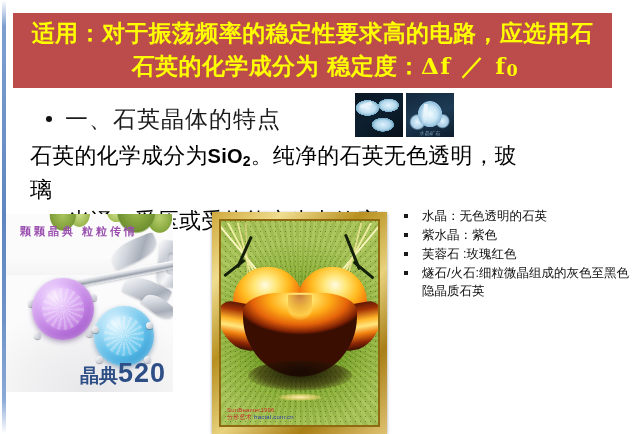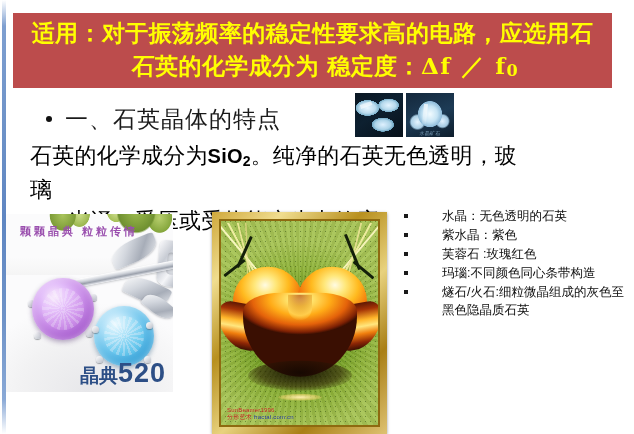--- a/index.html
+++ b/index.html
@@ -196,21 +196,20 @@
     width: 232px;
     font-family: "Liberation Sans", "DejaVu Sans", sans-serif;
     font-size: 12.5px;
     line-height: 18px;
     color: #0d0d0d;
   }
   .gem-item {
     display: flex;
     align-items: flex-start;
     margin-bottom: 1px;
-    gap: 20px;
   }
   .gem-bullet {
     flex: 0 0 auto;
     width: 4px; height: 4px;
     background: #1a1a1a;
     margin: 7px 14px 0 6px;
   }
   .gem-text { flex: 1 1 auto; }
 
   
@@ -555,24 +554,20 @@
       <span class="gem-bullet"></span>
       <span class="gem-text">水晶：无色透明的石英</span>
     </div>
     <div class="gem-item">
       <span class="gem-bullet"></span>
       <span class="gem-text">紫水晶：紫色</span>
     </div>
     <div class="gem-item">
       <span class="gem-bullet"></span>
       <span class="gem-text">芙蓉石 :玫瑰红色</span>
-    </div>
-    <div class="gem-item">
-      <span class="gem-bullet"></span>
-      <span class="gem-text">玛瑙:不同颜色同心条带构造</span>
     </div>
     <div class="gem-item">
       <span class="gem-bullet"></span>
       <span class="gem-text">燧石/火石:细粒微晶组成的灰色至黑色隐晶质石英</span>
     </div>
   </div>
 
   <div id="jewelry-photo">
     <div id="foliage"></div>
 

